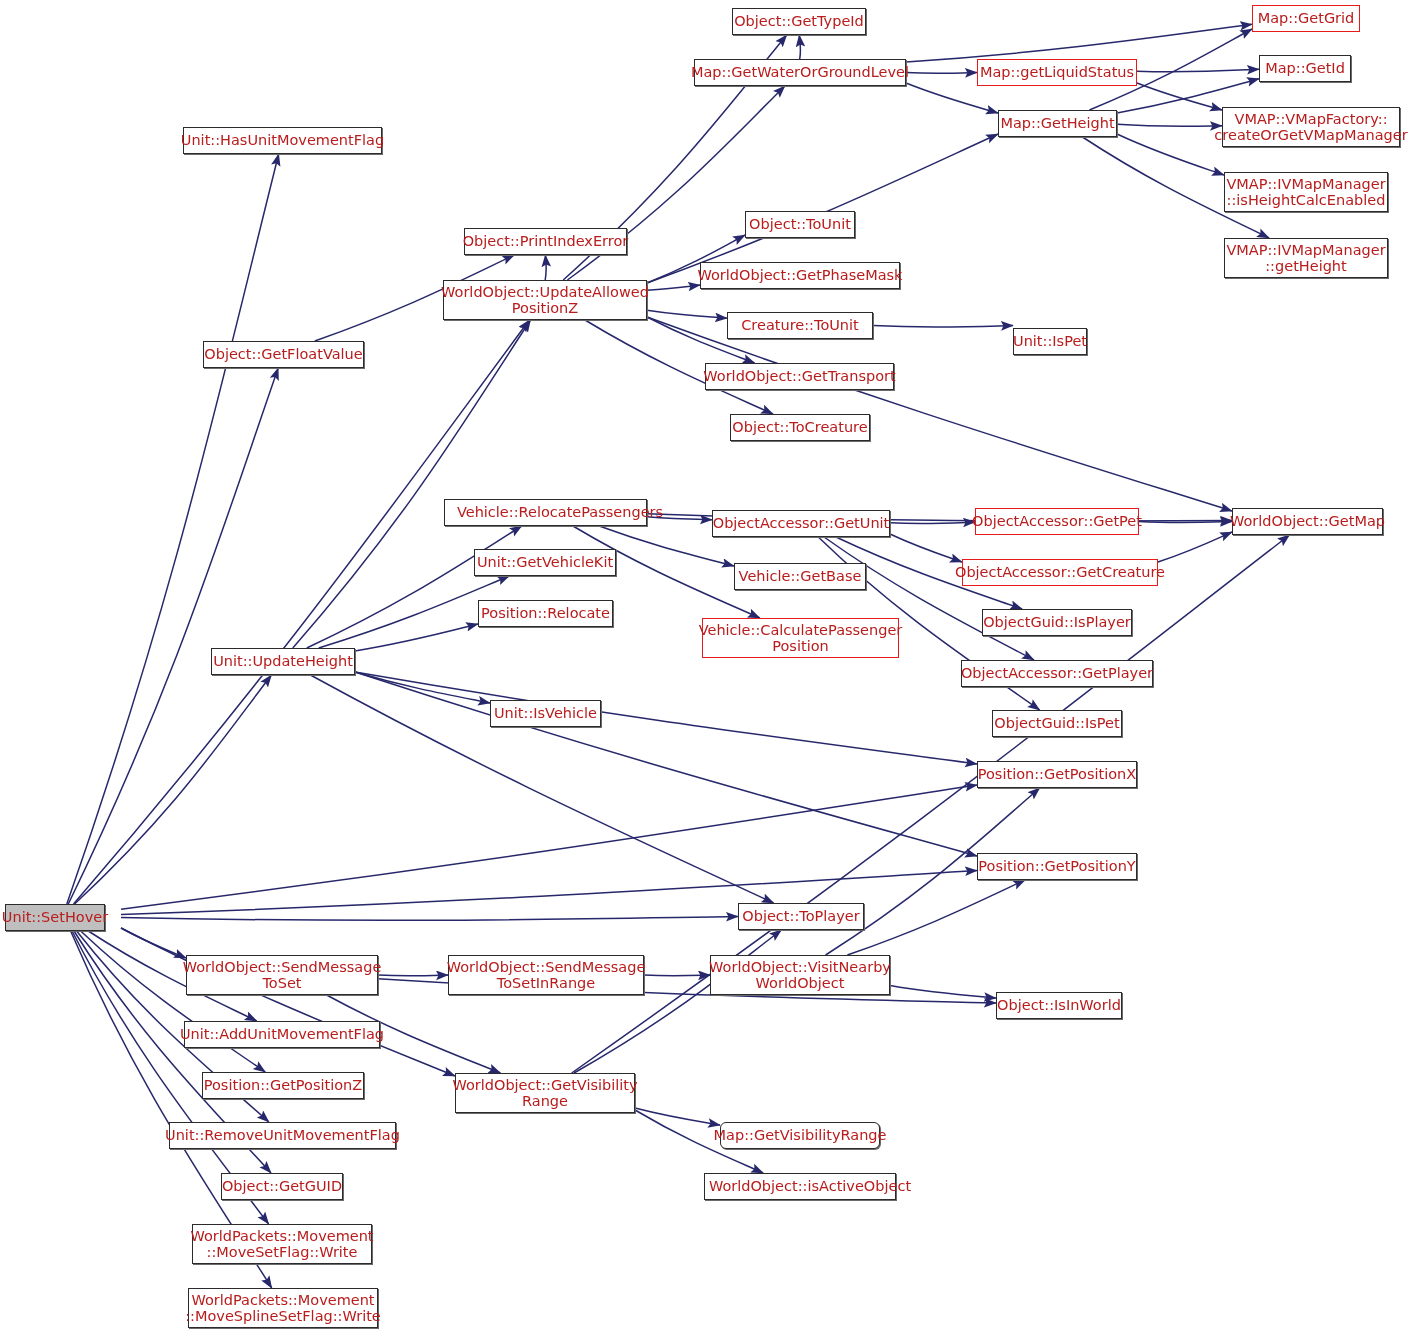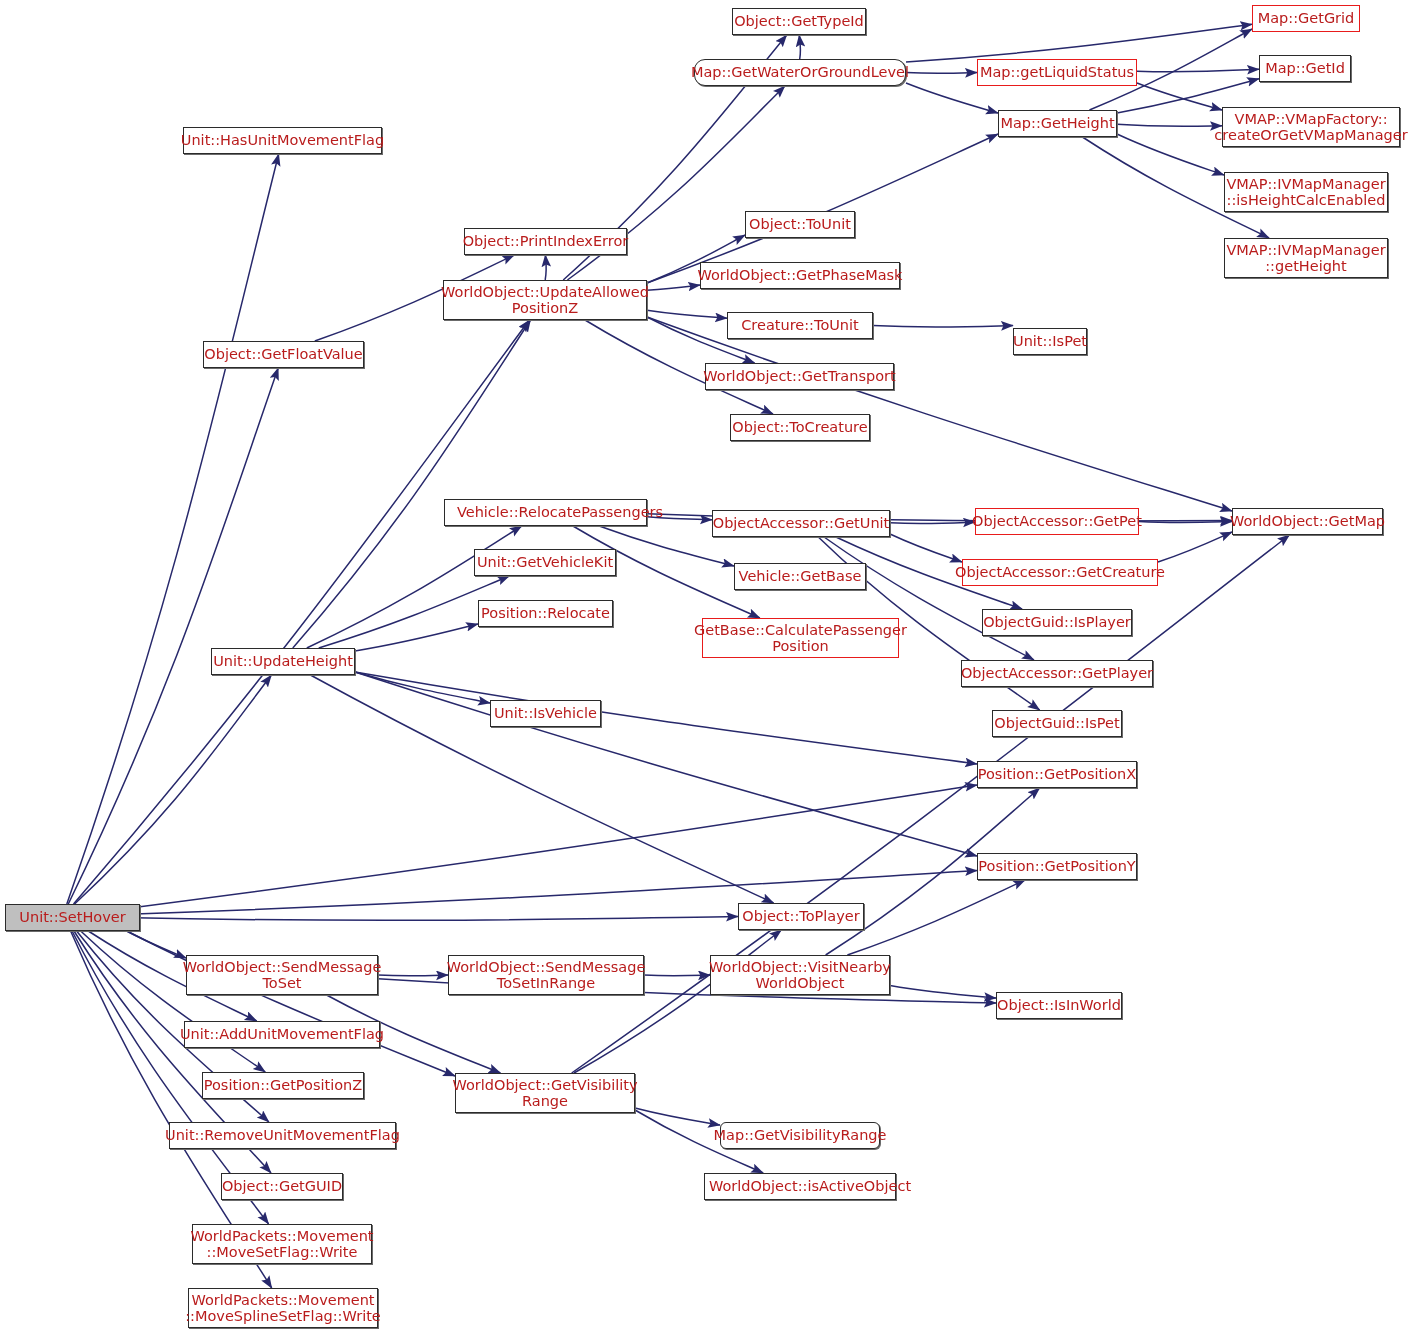--- a/index.html
+++ b/index.html
@@ -105,21 +105,21 @@
         <path d="M890,985.5984555984556 C933.5763135135135,993.0671583011583 963.8854378378379,995.2266934362934 996,998.081081081081" fill="none" stroke="#27286b" stroke-width="1.5" marker-end="url(#arrow)"></path>
         <path d="M825.6359102244389,955 C928.1662473815461,889.3552568578554 979.6862054862843,839.8981027431422 1039.6957605985037,788" fill="none" stroke="#27286b" stroke-width="1.5" marker-end="url(#arrow)"></path>
         <path d="M847.3732718894009,955 C927.6561751152072,927.2306451612903 973.6181105990782,903.9922580645161 1025.0230414746543,880" fill="none" stroke="#27286b" stroke-width="1.5" marker-end="url(#arrow)"></path>
         <path d="M574.0084985835695,1073 C671.9318198300283,1017.295626062323 722.7996339943344,974.6422504249291 781.4192634560907,930" fill="none" stroke="#27286b" stroke-width="1.5" marker-end="url(#arrow)"></path>
         <path d="M635,1108 C669.4148,1116.9250000000002 694.0716,1120.614 720,1125" fill="none" stroke="#27286b" stroke-width="1.5" marker-end="url(#arrow)"></path>
         <path d="M635,1110 C684.0735636363636,1139.1518181818183 723.1396727272728,1155.1767272727272 763.1818181818181,1173" fill="none" stroke="#27286b" stroke-width="1.5" marker-end="url(#arrow)"></path>
         <path d="M571.68416447944,1073 C886.116413891074,851.8411331443698 1078.4651680016032,698.3204532577479 1289.4881889763778,535" fill="none" stroke="#27286b" stroke-width="1.5" marker-end="url(#arrow)"></path>
       </g>
   </svg>
   <div id="node-layer">
-      <div class="node current" style="left: 5px; top: 904px; width: 135px; height: 27px;">Unit::SetHover</div>
+      <div class="node current" style="left: 5px; top: 904px; width: 100px; height: 27px;">Unit::SetHover</div>
       <div class="node" style="left: 183px; top: 127px; width: 199px; height: 27px;">Unit::HasUnitMovementFlag</div>
       <div class="node" style="left: 203px; top: 341px; width: 161px; height: 27px;">Object::GetFloatValue</div>
       <div class="node" style="left: 211px; top: 648px; width: 144px; height: 27px;">Unit::UpdateHeight</div>
       <div class="node" style="left: 186px; top: 955px; width: 192px; height: 40px;">WorldObject::SendMessage
 ToSet</div>
       <div class="node" style="left: 184px; top: 1021px; width: 196px; height: 27px;">Unit::AddUnitMovementFlag</div>
       <div class="node" style="left: 202px; top: 1072px; width: 162px; height: 27px;">Position::GetPositionZ</div>
       <div class="node" style="left: 169px; top: 1122px; width: 227px; height: 27px;">Unit::RemoveUnitMovementFlag</div>
       <div class="node" style="left: 221px; top: 1173px; width: 122px; height: 27px;">Object::GetGUID</div>
       <div class="node" style="left: 192px; top: 1224px; width: 180px; height: 40px;">WorldPackets::Movement
@@ -131,29 +131,29 @@
 PositionZ</div>
       <div class="node" style="left: 444px; top: 499px; width: 203px; height: 27px; padding-left: 29px;">Vehicle::RelocatePassengers</div>
       <div class="node" style="left: 474px; top: 549px; width: 142px; height: 27px;">Unit::GetVehicleKit</div>
       <div class="node" style="left: 478px; top: 600px; width: 135px; height: 27px;">Position::Relocate</div>
       <div class="node" style="left: 490px; top: 700px; width: 111px; height: 27px;">Unit::IsVehicle</div>
       <div class="node" style="left: 448px; top: 955px; width: 196px; height: 40px;">WorldObject::SendMessage
 ToSetInRange</div>
       <div class="node" style="left: 455px; top: 1073px; width: 180px; height: 40px;">WorldObject::GetVisibility
 Range</div>
       <div class="node" style="left: 732px; top: 8px; width: 134px; height: 27px;">Object::GetTypeId</div>
-      <div class="node" style="left: 694px; top: 59px; width: 212px; height: 27px; border-radius: 11px;">Map::GetWaterOrGroundLevel</div>
+      <div class="node" style="left: 694px; top: 59px; width: 212px; height: 27px;">Map::GetWaterOrGroundLevel</div>
       <div class="node" style="left: 745px; top: 211px; width: 110px; height: 27px;">Object::ToUnit</div>
       <div class="node" style="left: 700px; top: 262px; width: 200px; height: 27px;">WorldObject::GetPhaseMask</div>
       <div class="node" style="left: 727px; top: 312px; width: 146px; height: 27px;">Creature::ToUnit</div>
       <div class="node" style="left: 705px; top: 363px; width: 189px; height: 27px;">WorldObject::GetTransport</div>
       <div class="node" style="left: 730px; top: 414px; width: 140px; height: 27px;">Object::ToCreature</div>
       <div class="node" style="left: 712px; top: 510px; width: 178px; height: 27px;">ObjectAccessor::GetUnit</div>
       <div class="node" style="left: 734px; top: 563px; width: 132px; height: 27px;">Vehicle::GetBase</div>
-      <div class="node red" style="left: 702px; top: 618px; width: 197px; height: 40px;">GetBase::CalculatePassenger
+      <div class="node red" style="left: 702px; top: 618px; width: 197px; height: 40px;">Vehicle::CalculatePassenger
 Position</div>
       <div class="node" style="left: 738px; top: 903px; width: 126px; height: 27px;">Object::ToPlayer</div>
       <div class="node" style="left: 710px; top: 955px; width: 180px; height: 40px;">WorldObject::VisitNearby
 WorldObject</div>
       <div class="node" style="left: 720px; top: 1122px; width: 160px; height: 27px; border-radius: 6px;">Map::GetVisibilityRange</div>
       <div class="node" style="left: 704px; top: 1173px; width: 192px; height: 27px; padding-left: 20px;">WorldObject::isActiveObject</div>
       <div class="node red" style="left: 977px; top: 59px; width: 160px; height: 27px;">Map::getLiquidStatus</div>
       <div class="node" style="left: 998px; top: 110px; width: 119px; height: 27px;">Map::GetHeight</div>
       <div class="node" style="left: 1013px; top: 328px; width: 74px; height: 27px;">Unit::IsPet</div>
       <div class="node red" style="left: 975px; top: 508px; width: 164px; height: 27px;">ObjectAccessor::GetPet</div>

